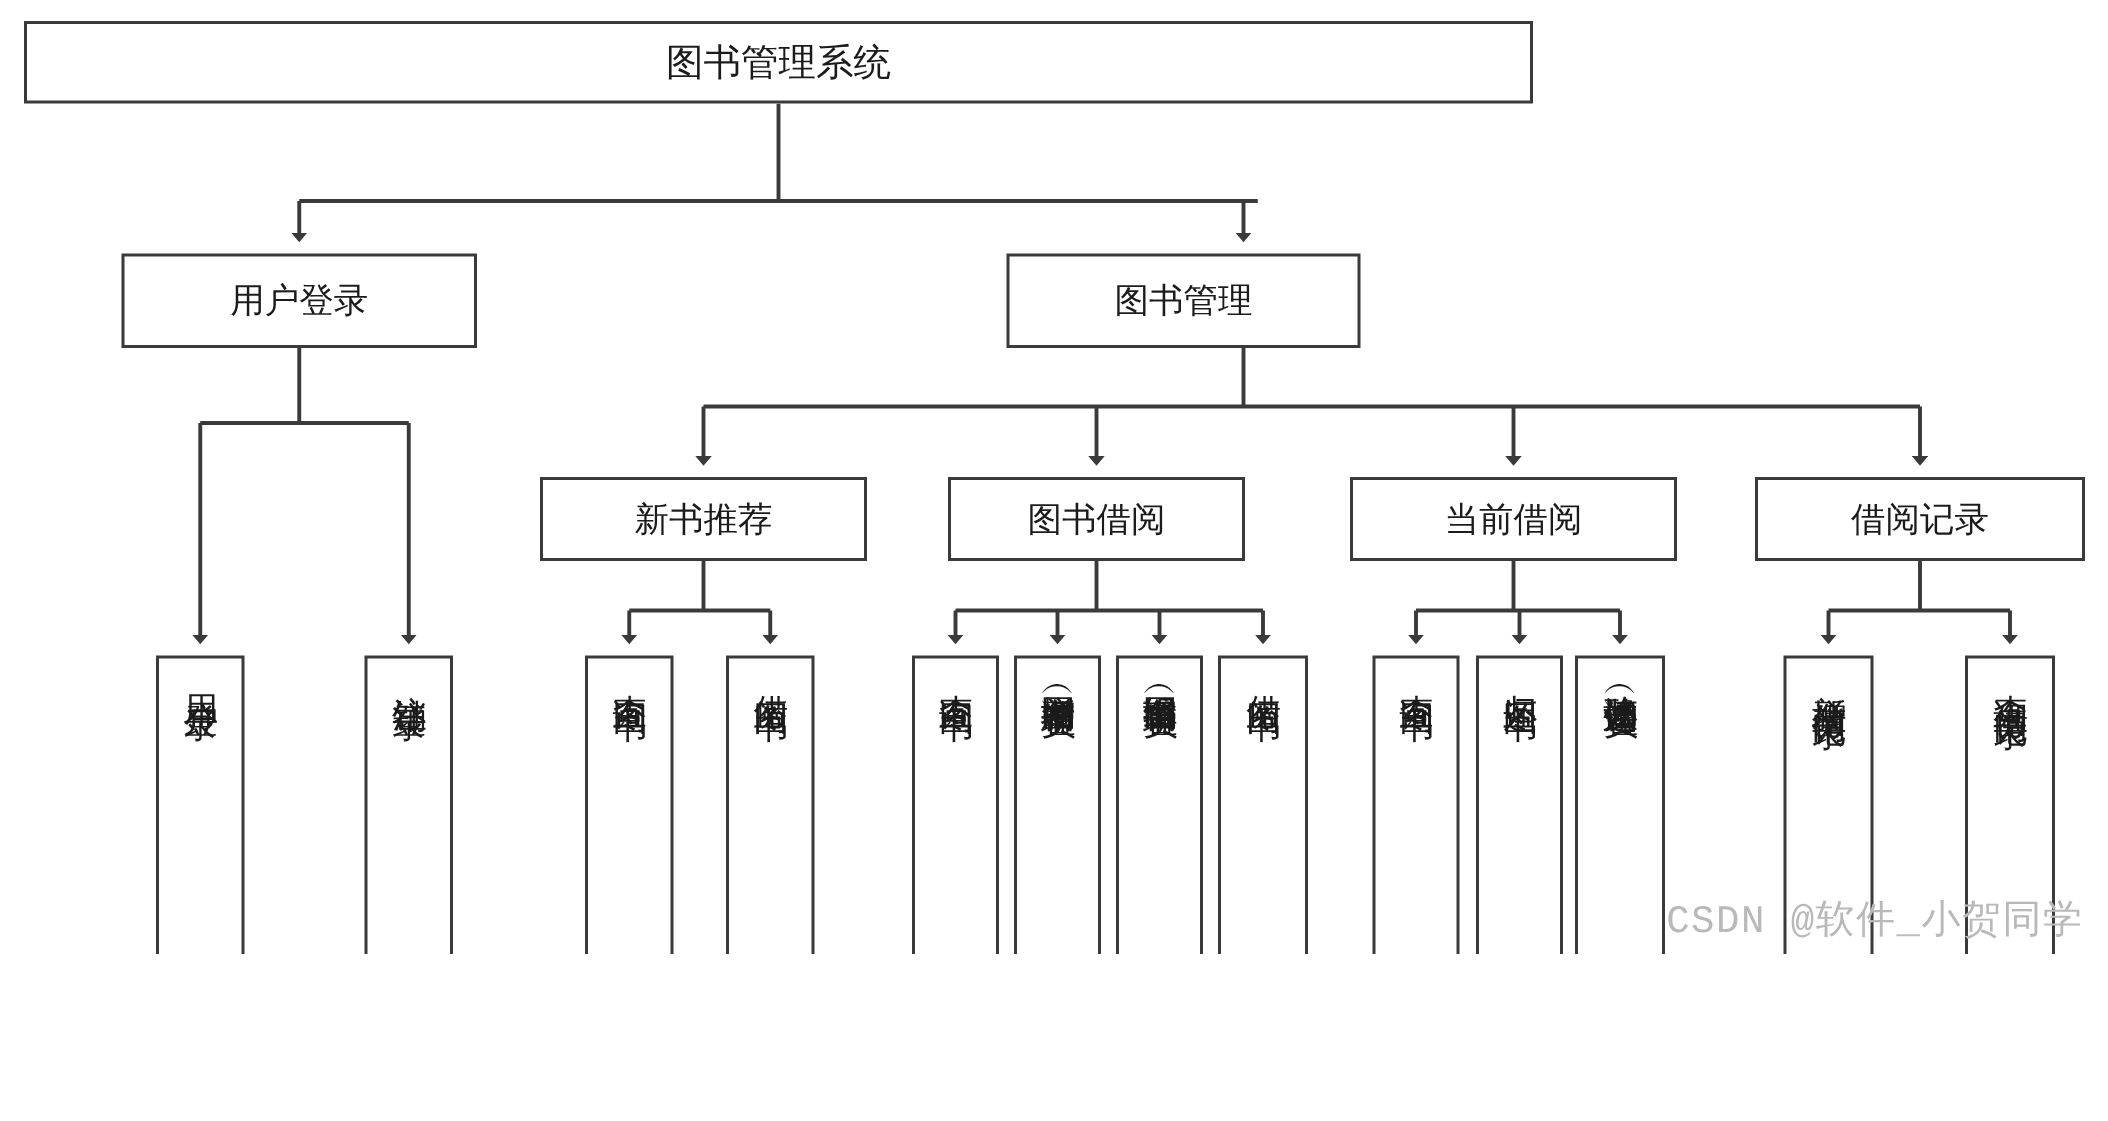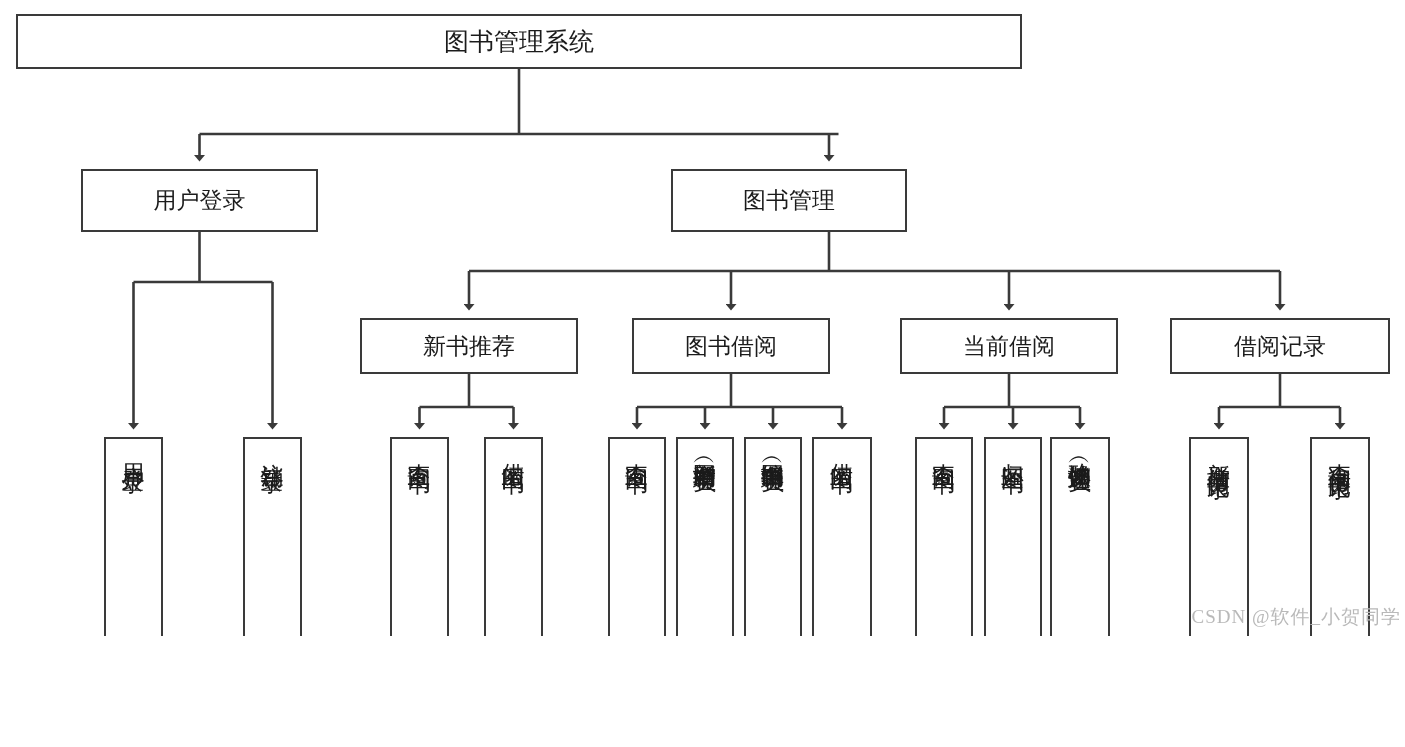--- a/index.html
+++ b/index.html
@@ -57,28 +57,28 @@
     text-orientation: upright;
     letter-spacing: 3px;
     line-height: 1.05;
     white-space: nowrap;
   }
   .node-leaf.tall .label {
     letter-spacing: 1px;
   }
   #watermark {
     position: absolute;
-    right: 4px;
+    right: 16px;
     bottom: 6px;
-    font-size: 19px;
+    font-size: 26px;
     color: #b9b9b9;
     letter-spacing: 1px;
     z-index: 5;
     white-space: nowrap;
-    font-family: Liberation Serif, serif;
+    font-family: Liberation Mono, monospace;
   }
 </style>
 </head>
 <body>
 
 <div id="diagram-root">
 
   <svg id="edge-layer" viewBox="0 0 1405 747" width="1405" height="747">
     <defs>
       <marker id="arrowhead" markerWidth="10" markerHeight="11" refX="3" refY="5.5" orient="auto" markerUnits="userSpaceOnUse">

